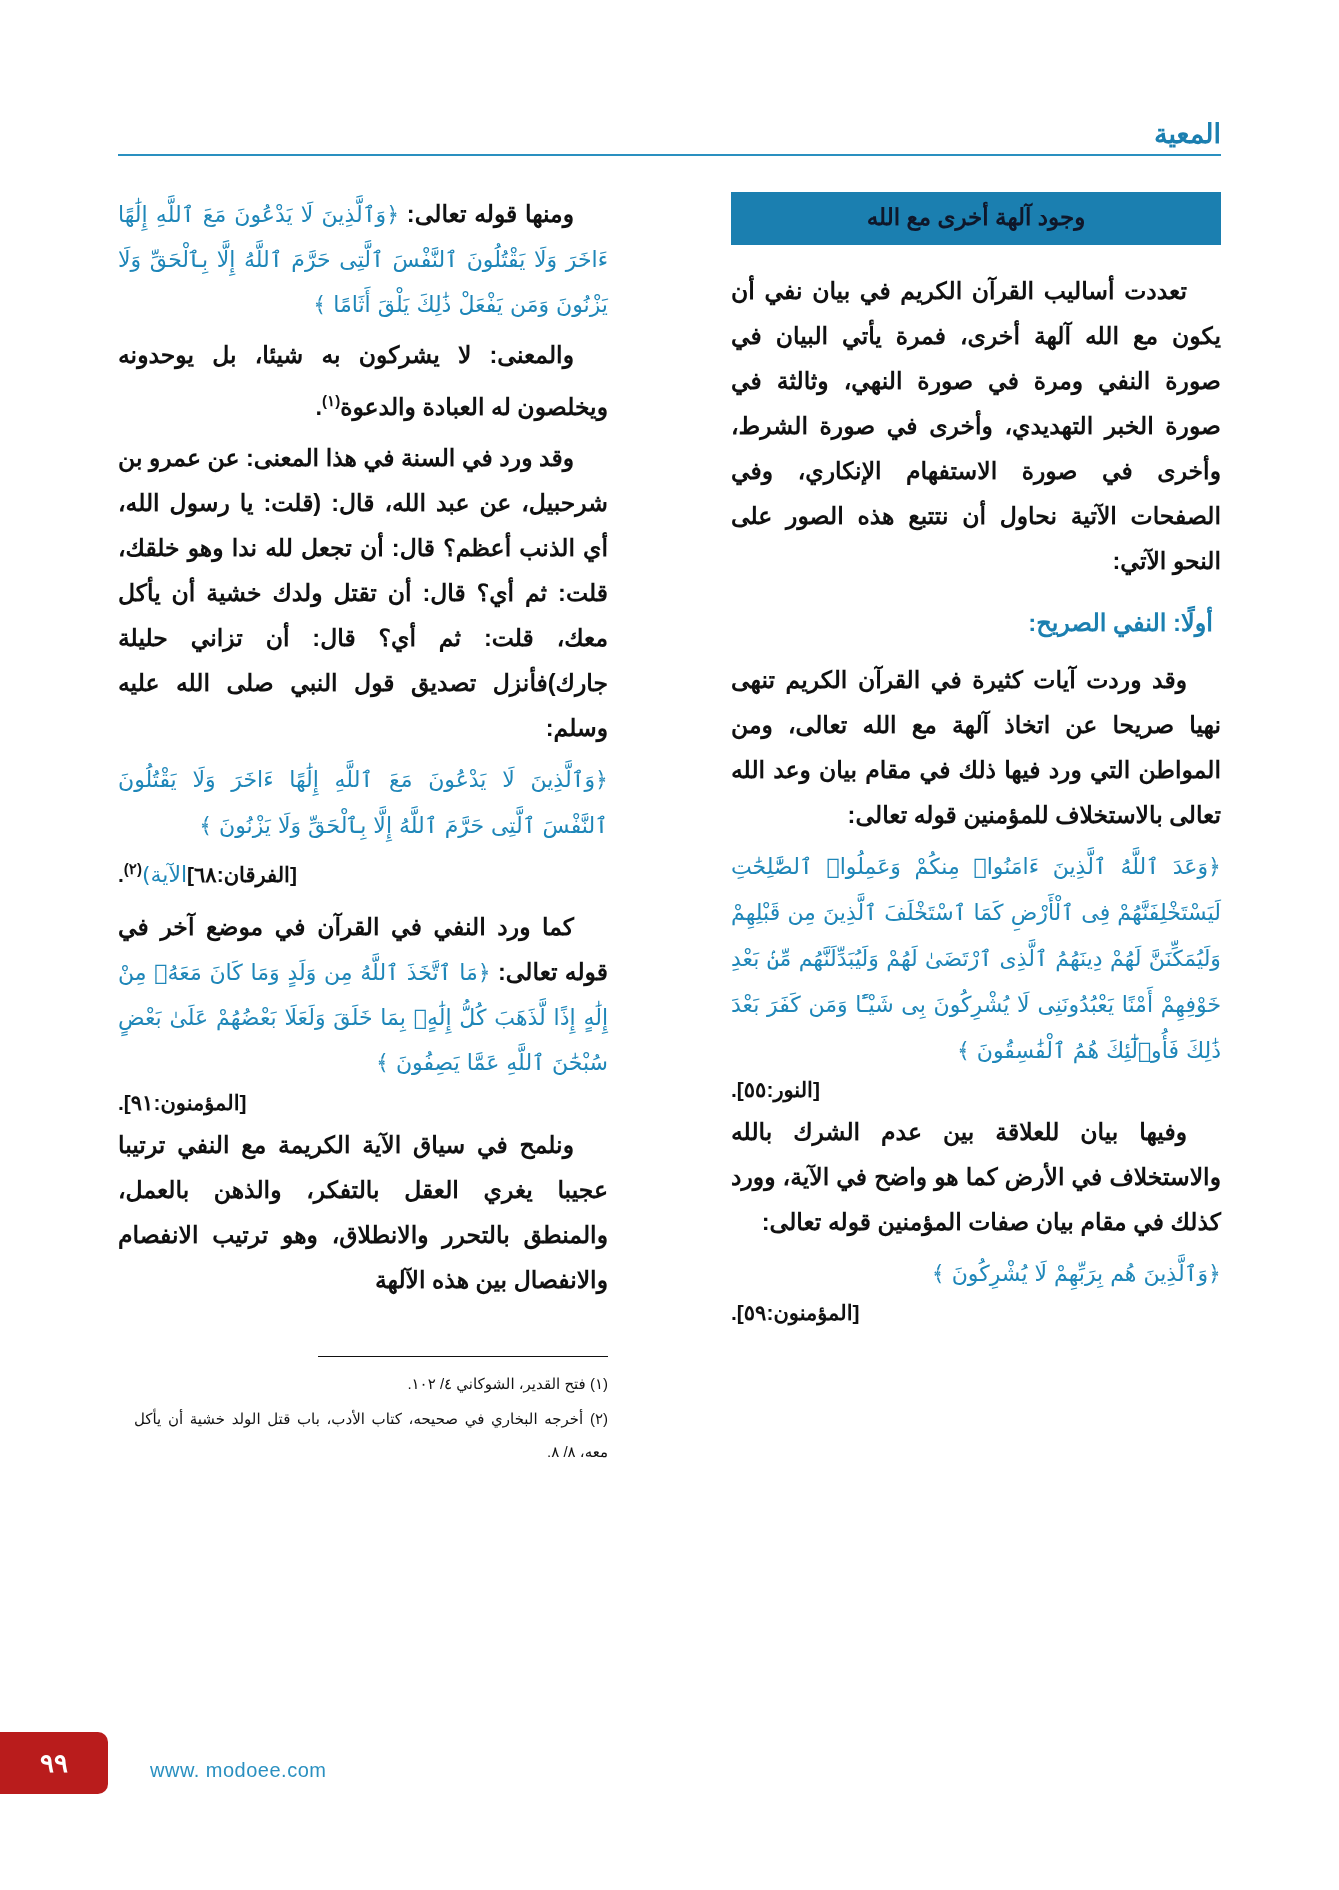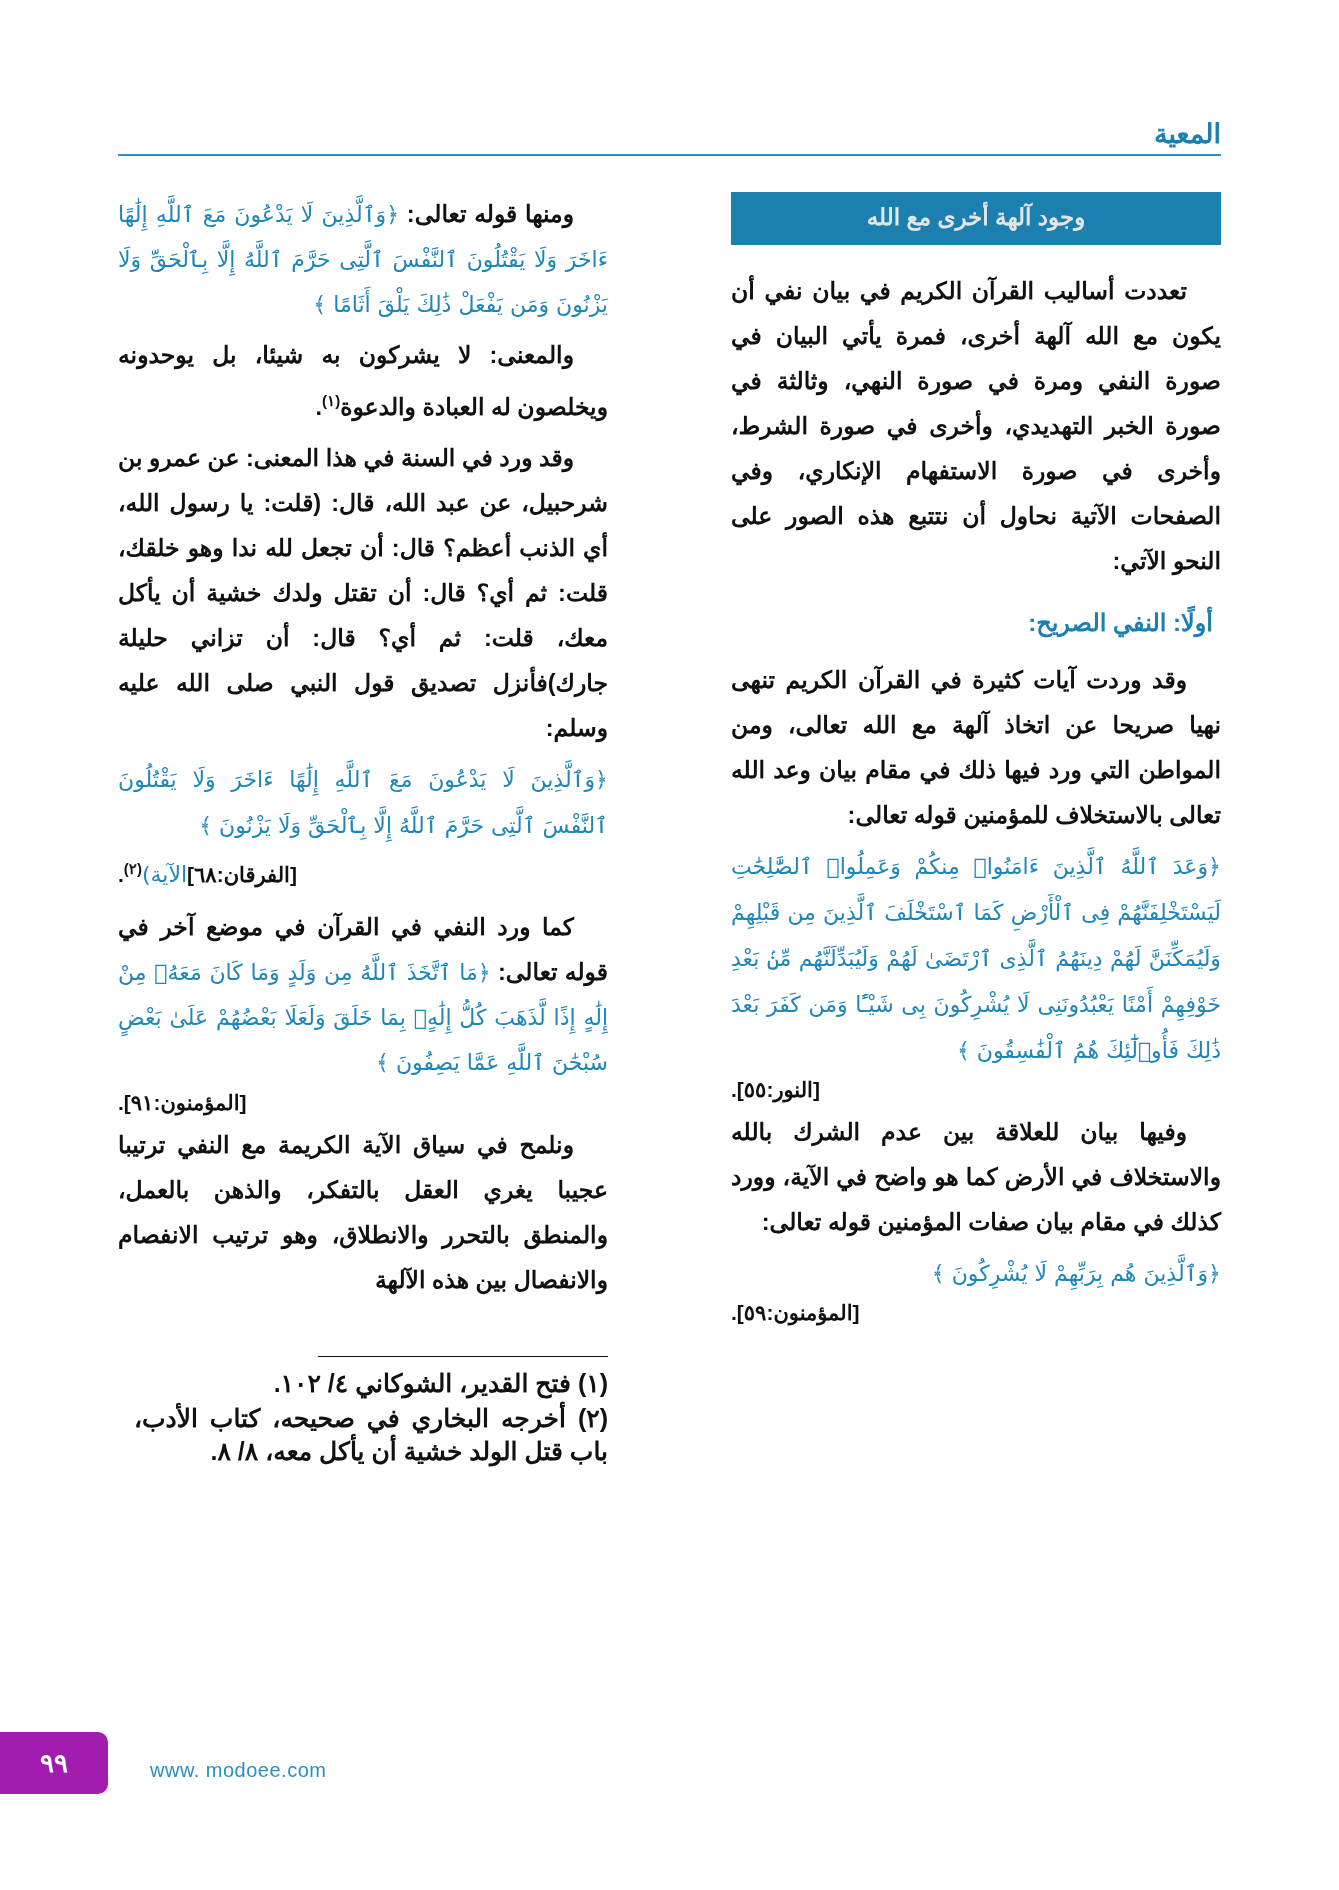--- a/index.html
+++ b/index.html
@@ -48,21 +48,21 @@
     width: 490px;
     text-align: justify;
     direction: rtl;
   }
   .col-right { right: 118px; }
   .col-left  { left: 118px; }
 
   
   .title-bar {
     background: #1b7fb0;
-    color: #e5e5e5;
+    color: #0f172a;
     font-size: 23px;
     font-weight: bold;
     text-align: center;
     padding: 12px 8px 14px 8px;
     margin-bottom: 24px;
     letter-spacing: 0px;
   }
 
   
   p.body {
@@ -129,36 +129,36 @@
     right: 118px;
     width: 490px;
     bottom: 200px;
   }
   .footnote-rule {
     border-top: 1.5px solid #111111;
     width: 290px;
     margin: 0 0 10px auto;
   }
   .footnote {
-    font-size: 25px;
+    font-size: 15px;
     line-height: 33px;
     color: #111111;
-    font-weight: bold;
+    font-weight: normal;
     text-align: justify;
     margin: 0 0 2px 16px;
   }
 
   
   .footer-badge {
     position: absolute;
     left: 0;
     bottom: 96px;
     width: 108px;
     height: 62px;
-    background: #a21caf;
+    background: #b91c1c;
     border-top-right-radius: 10px;
     border-bottom-right-radius: 10px;
     color: #ffffff;
     font-size: 26px;
     font-weight: bold;
     display: flex;
     align-items: center;
     justify-content: center;
   }
   .footer-url {

